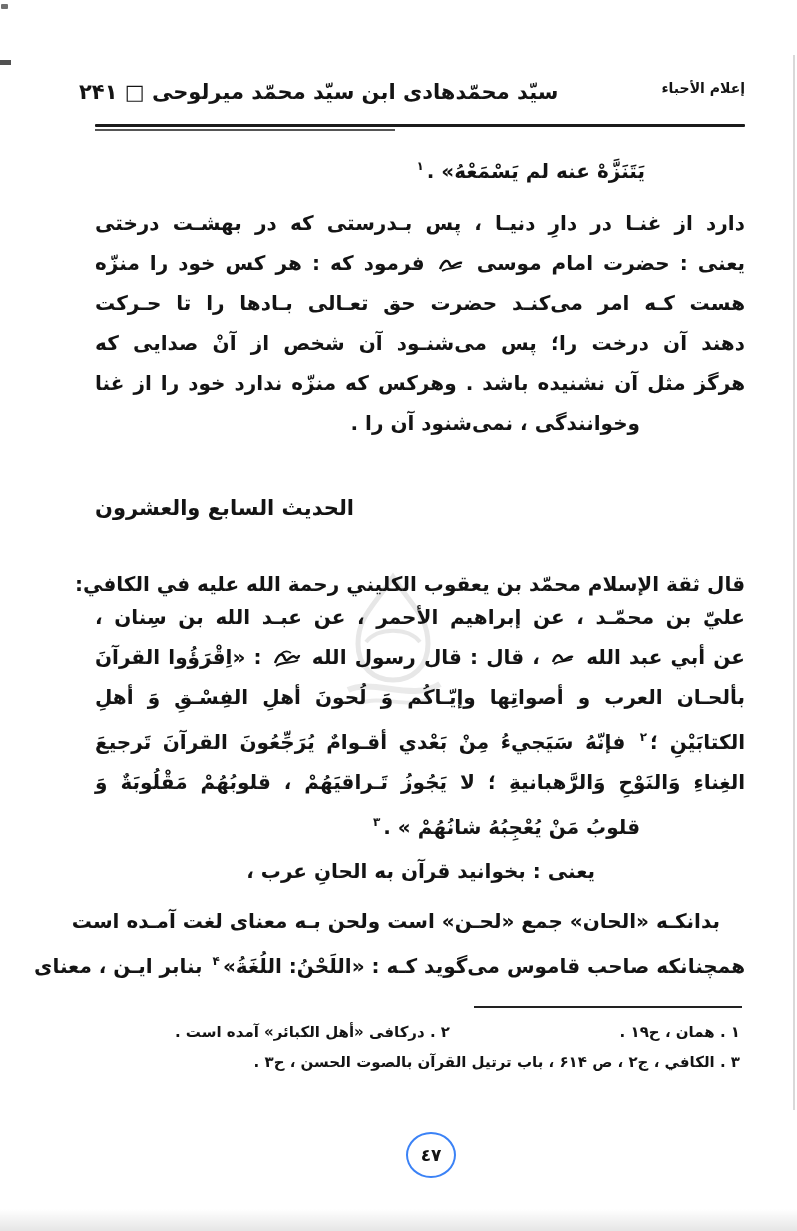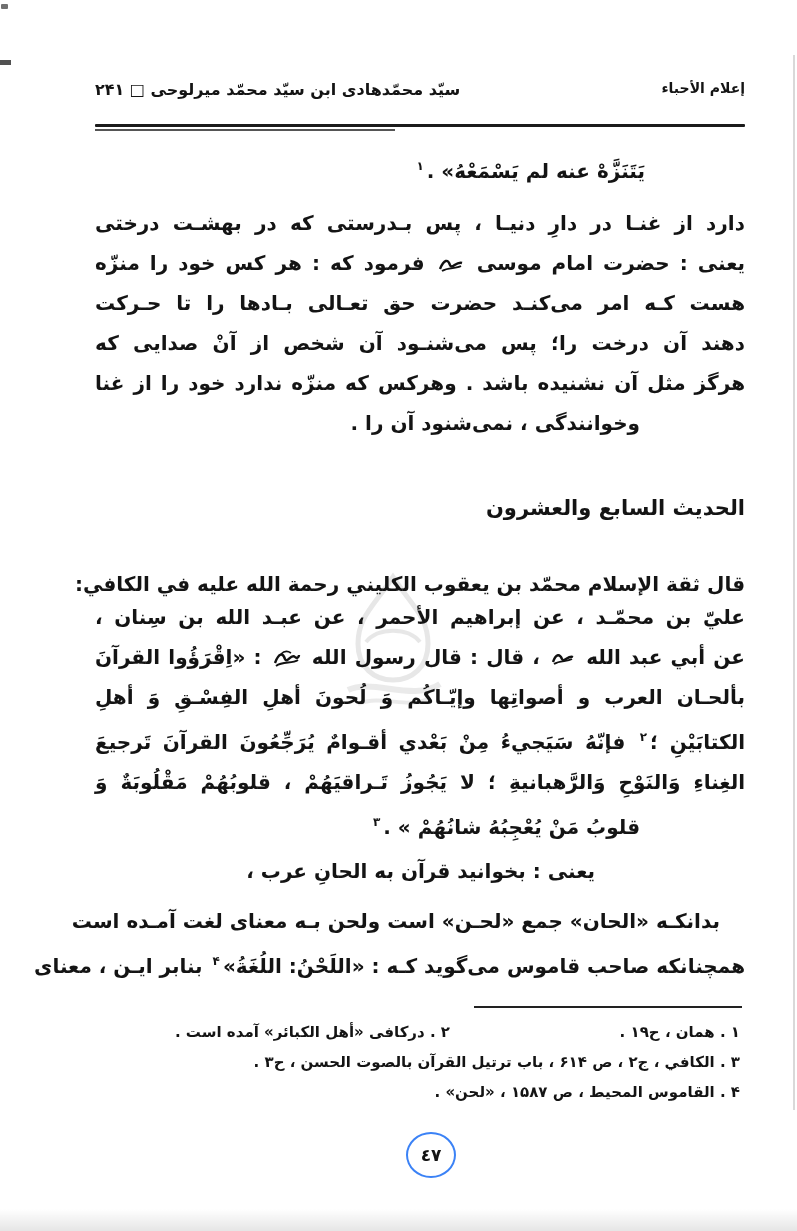--- a/index.html
+++ b/index.html
@@ -5,33 +5,33 @@
   html,body{margin:0;padding:0;background:#e8e8e6;}
   #page{
     position:relative;width:797px;height:1231px;margin:0 auto;
     background:#ffffff;overflow:hidden;
     font-family:"DejaVu Sans",sans-serif;
     color:#141414;direction:rtl;
   }
   
   .hdr-text{position:absolute;top:80px;font-size:14px;font-weight:bold;white-space:nowrap;}
   #hdr-right{right:52px;}
-  #hdr-left{left:95px;font-size:16px;}
+  #hdr-left{left:79px;font-size:21px;}
   #hdr-rule{position:absolute;top:124px;left:95px;width:650px;height:3px;background:#1b1b1b;border-radius:1px;}
   #hdr-rule2{position:absolute;top:129px;left:95px;width:300px;height:2px;background:#555;}
   
   .blk{position:absolute;left:95px;right:52px;}
   .bl{font-size:20px;font-weight:bold;line-height:40px;white-space:nowrap;}
   .just{text-align:justify;text-align-last:justify;}
   .endr{text-align:right;}
   .sup{font-size:12px;vertical-align:super;font-weight:bold;padding:0 3px;}
   .hon{display:inline-block;vertical-align:middle;margin:0 3px;}
   #quote-tail{top:146px;}
   #persian-par{top:203px;}
-  #hadith-heading{top:490px;font-size:21px;font-weight:bold;line-height:36px;text-align:right;}
+  #hadith-heading{top:490px;font-size:21px;font-weight:bold;line-height:36px;text-align:left;}
   #isnad-intro{top:540px;margin-top:24px;}
   #arabic-par{top:597px;}
   #translation-lead{top:851px;}
   #explain-par{top:901px;}
   .ind100{padding-right:100px;}
   .ind105{padding-right:105px;}
   .ind150{padding-right:150px;}
   .ind25{padding-right:25px;}
   .pullL{margin-left:-18px;}
   
@@ -144,19 +144,18 @@
     <div class="bl just pullL">
       <span>همچنانكه صاحب قاموس مى‌گويد كـه : «اللَحْنُ: اللُغَةُ»</span><span class="sup">۴</span>
       <span>بنابر ايـن ، معناى</span>
     </div>
   </div>
 
   <div id="fn-rule"></div>
   <div class="fn" id="fn1">١ . همان ، ح١٩ .</div>
   <div class="fn" id="fn2">٢ . دركافى «أهل الكبائر» آمده است .</div>
   <div class="fn" id="fn3">٣ . الكافي ، ج٢ ، ص ۶۱۴ ، باب ترتيل القرآن بالصوت الحسن ، ح٣ .</div>
-  <div class="fn" id="fn4">۴ . القاموس المحيط ، ص ۱۵۸۷ ، «لحن» .</div>
 
   <div id="page-circle">
     <span>٤٧</span>
   </div>
 
 </div>
 
 </body></html>

